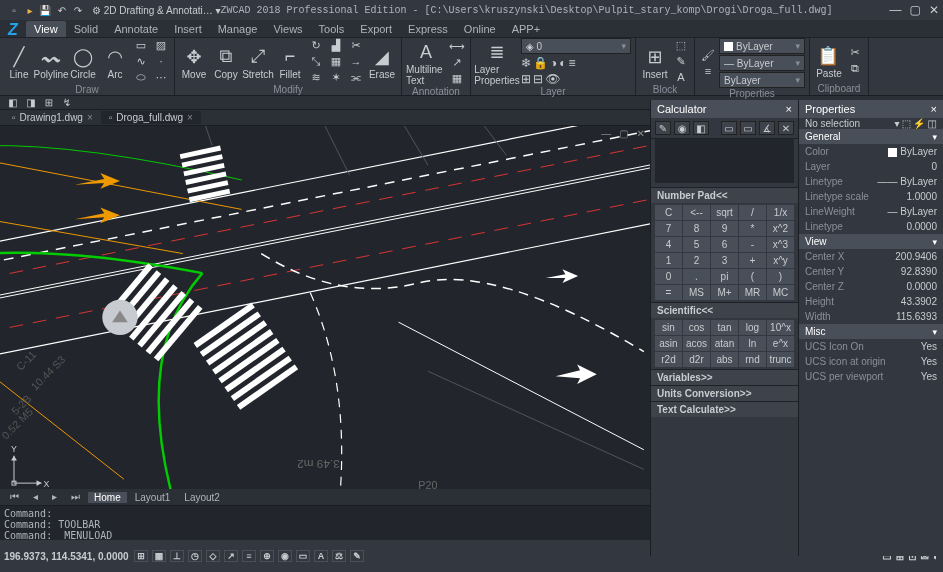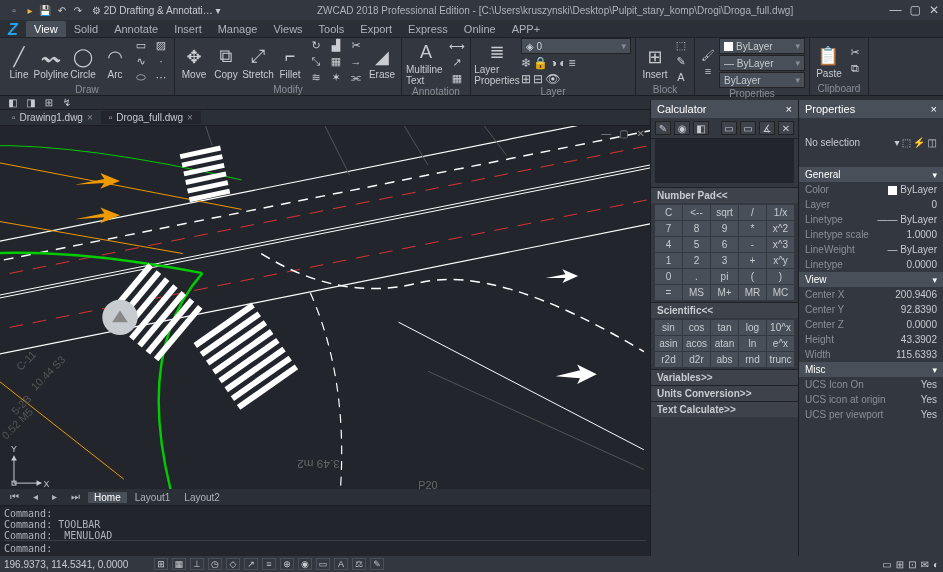--- a/index.html
+++ b/index.html
@@ -1,21 +1,21 @@
 <!DOCTYPE html>
 <html><head>
 <meta charset="utf-8">
 <style>
 * { margin:0; padding:0; box-sizing:border-box; }
 body { font-family:"Segoe UI",Tahoma,sans-serif; font-size:11px; background:#2b2f36; color:#c8ccd0; width:943px; height:572px; overflow:hidden; position:relative; }
 .titlebar { height:20px; background:#33373f; display:flex; align-items:center; padding:0 4px; font-size:10px; }
 .titlebar .qat { display:flex; gap:4px; margin-left:4px; }
 .titlebar .qat span { width:12px; height:12px; display:inline-flex; align-items:center; justify-content:center; }
 .titlebar .wspace { margin-left:8px; color:#c8ccd0; }
-.titlebar .title { flex:1; text-align:center; color:#aeb4bb; font-size:10px; }
+.titlebar .title { flex:1; color:#aeb4bb; font-size:10px;font-family:Liberation Mono, monospace; }
 .titlebar .winbtns { display:flex; gap:8px; font-size:12px; }
 .ribbon-tabs { height:18px; background:#2b2f36; display:flex; align-items:flex-end; padding-left:26px; font-size:11px; border-bottom:1px solid #1e2228; }
 .ribbon-tabs .app-logo { position:absolute; left:2px; top:20px; width:22px; height:20px; color:#22a2e8; font-style:italic; font-weight:bold; font-size:16px; display:flex; align-items:center; justify-content:center; }
 .ribbon-tabs div { padding:2px 8px; color:#aeb4bb; }
 .ribbon-tabs div.active { background:#494f59; color:#fff; border-radius:2px 2px 0 0; }
 .ribbon { height:58px; background:#33373f; display:flex; border-bottom:1px solid #1a1d22; }
 .panel { display:flex; flex-direction:column; border-right:1px solid #1e2228; padding:0 4px; }
 .panel .body { flex:1; display:flex; align-items:center; gap:2px; }
 .panel .label { text-align:center; font-size:10px; color:#8a9099; padding-bottom:1px; }
 .bigbtn { display:flex; flex-direction:column; align-items:center; width:30px; font-size:10px; color:#c8ccd0; padding-top:2px; }
@@ -36,38 +36,38 @@
 .main svg { width:100%; height:100%; }
 .view-ctrl { position:absolute; top:2px; right:2px; display:flex; gap:2px; font-size:10px; color:#888; }
 .view-ctrl span { padding:0 3px; }
 .layout-tabs { position:absolute; left:0; right:293px; bottom:67px; height:16px; background:#2b2f36; display:flex; align-items:center; font-size:10px; padding-left:4px; gap:2px; }
 .layout-tabs .nav { display:flex; gap:2px; }
 .layout-tabs .nav span, .layout-tabs .t { padding:0 6px; color:#aeb4bb; }
 .layout-tabs .t.active { background:#494f59; color:#fff; }
 .cmdline { position:absolute; left:0; right:293px; bottom:16px; height:51px; background:#22262c; border-top:1px solid #1a1d22; font-family:Consolas,monospace; font-size:10px; color:#aeb4bb; padding:2px 4px; display:flex; flex-direction:column; }
 .cmdline .hist { flex:1; white-space:pre-line; overflow:hidden; }
 .cmdline .inp { border-top:1px solid #3a3f47; padding-top:2px; display:flex; }
-.status { position:absolute; left:0; right:0; bottom:0; height:16px; background:#33373f; display:flex; align-items:center; font-size:10px; padding:0 4px; gap:20px; }
+.status { position:absolute; left:0; right:0; bottom:0; height:32px; background:#33373f; display:flex; align-items:center; font-size:10px; padding:0 4px; gap:0;font-weight:bold; }
 .status .coords { min-width:130px; }
 .status .btns { display:flex; gap:4px; }
 .status .btns span { width:14px; height:12px; border:1px solid #4a4f58; display:flex; align-items:center; justify-content:center; font-size:9px; }
 .status .right { margin-left:auto; display:flex; gap:4px; }
 .calc { position:absolute; top:100px; right:145px; width:148px; bottom:16px; background:#33373f; border-left:1px solid #1a1d22; display:flex; flex-direction:column; font-size:10px; }
 .panelhead { height:18px; background:#494f59; color:#fff; display:flex; align-items:center; padding:0 6px; font-size:11px; }
 .panelhead .x { margin-left:auto; }
 .calc .tbar { display:flex; gap:3px; padding:3px 4px; border-bottom:1px solid #1e2228; }
 .calc .tbar span { width:16px; height:14px; background:#3d424b; border:1px solid #222; display:flex; align-items:center; justify-content:center; }
 .calc .disp { height:44px; background:#22262c; margin:0 4px 4px 4px; }
 .calc .section { padding:2px 6px; background:#3d424b; color:#c8ccd0; border-top:1px solid #1e2228; font-weight:bold; }
 .numpad { display:grid; grid-template-columns:repeat(5,1fr); gap:1px; padding:2px 4px; }
 .numpad span { background:#494f59; text-align:center; padding:2px 0; font-size:10px; }
 .scipad { display:grid; grid-template-columns:repeat(5,1fr); gap:1px; padding:2px 4px; }
 .scipad span { background:#494f59; text-align:center; padding:2px 0; font-size:10px; }
 .props { position:absolute; top:100px; right:0; width:145px; bottom:16px; background:#33373f; border-left:1px solid #1a1d22; font-size:10px; display:flex; flex-direction:column; }
-.props .nosel { padding:19px 6px; display:flex; align-items:center; gap:0; }
+.props .nosel { padding:0 6px; display:flex; align-items:center; gap:0; }
 .props .nosel .ic { margin-left:auto; display:flex; gap:2px; }
 .props .cat { background:#494f59; color:#fff; padding:2px 6px; display:flex; align-items:center; }
 .props .cat::after { content:"▾"; margin-left:auto; font-size:9px; }
 .proprow { display:flex; padding:2px 6px; }
 .proprow .k { flex:1; color:#8a9099; }
 .proprow .v { color:#c8ccd0; }
 .swatch { width:9px; height:9px; background:#fff; display:inline-block; margin-right:3px; vertical-align:middle; }
 </style>
 </head>
 <body>

